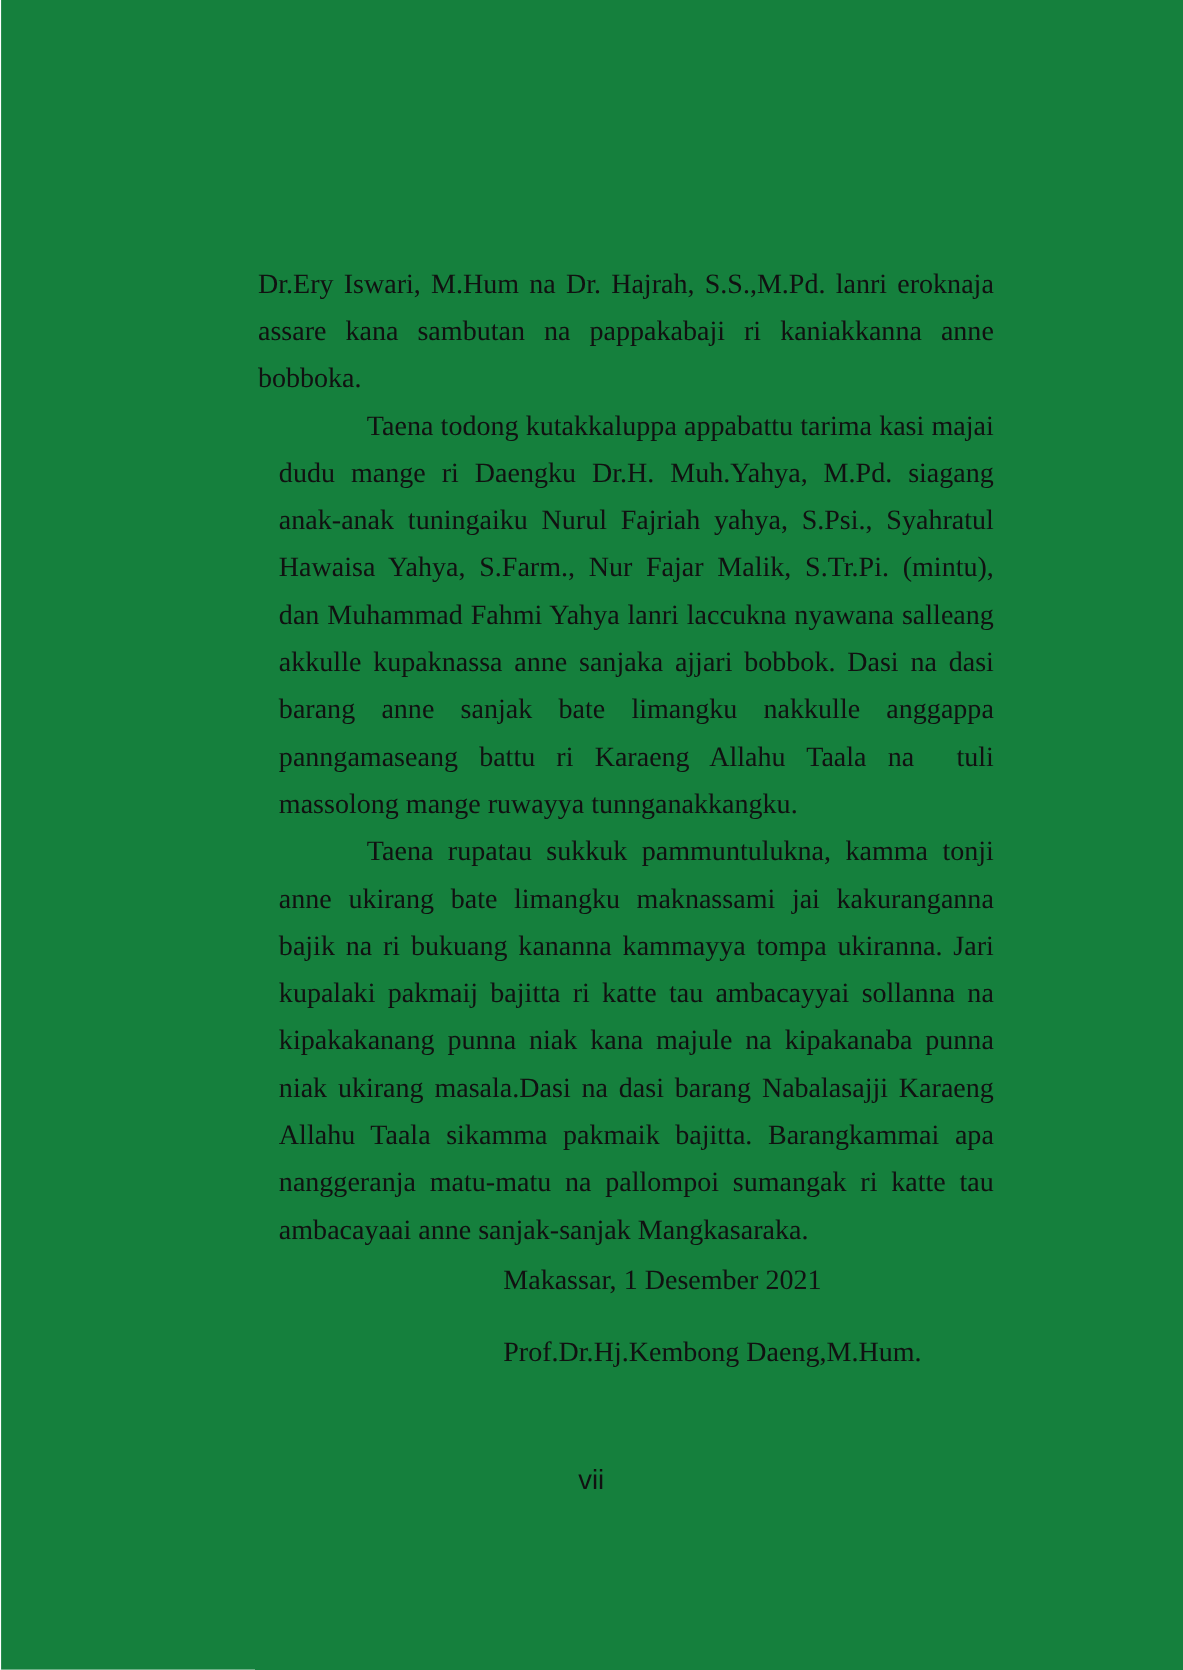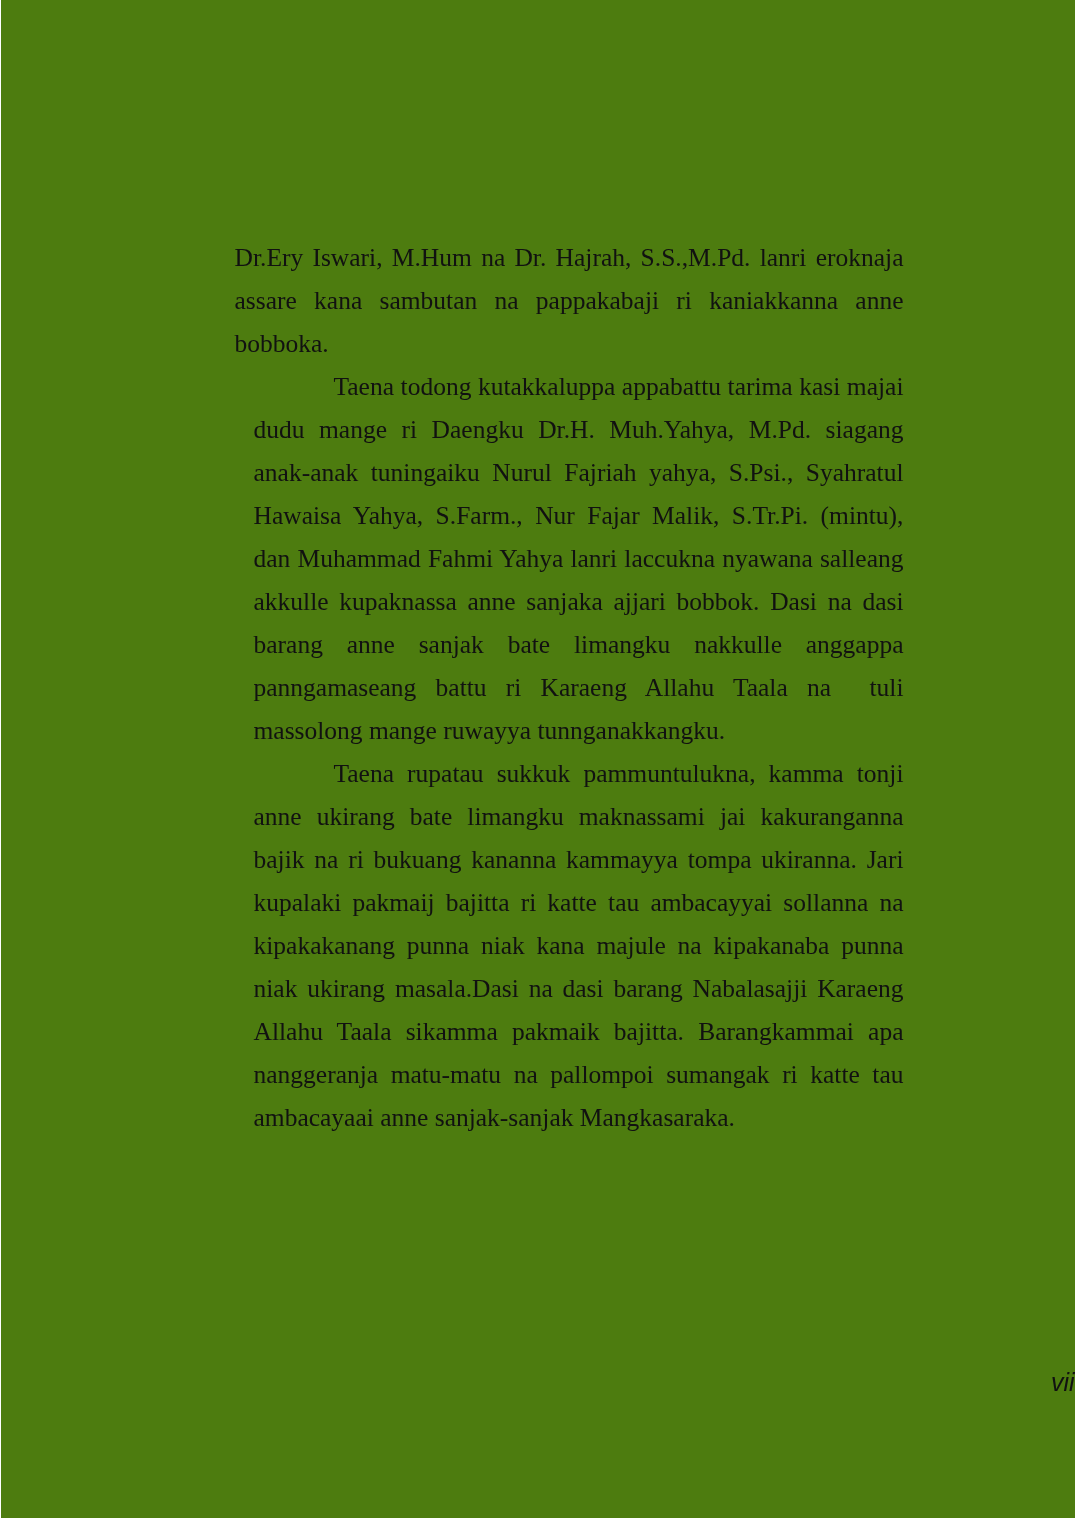--- a/index.html
+++ b/index.html
@@ -5,21 +5,21 @@
 <style>
   html, body {
     margin: 0;
     padding: 0;
     background: #ffffff;
   }
   .page {
     position: relative;
     width: 1074px;
     height: 1518px;
-    background: #4d7c0f;
+    background: #15803d;
     margin: 0 auto;
     overflow: hidden;
     font-family: "Liberation Serif", "DejaVu Serif", serif;
     color: #111111;
     box-sizing: border-box;
   }
   .text-block {
     position: absolute;
     left: 234px;
     top: 236px;
@@ -52,40 +52,43 @@
     text-align: left;
     white-space: pre-wrap;
   }
   .sig-line.name {
     margin-top: 22px;
   }
   .page-number {
     position: absolute;
     left: 0;
     right: 0;
-    top: 1366px;
-    text-align: right;
+    top: 1330px;
+    text-align: center;
     font-family: "Liberation Sans", "DejaVu Sans", sans-serif;
     font-size: 25px;
     line-height: 32px;
     color: #111111;
-    font-style: italic;
   }
 </style>
 </head>
 <body>
 
 <div class="page">
 
   <div class="text-block">
 
     <p class="para">Dr.Ery Iswari, M.Hum na Dr. Hajrah, S.S.,M.Pd. lanri eroknaja assare kana sambutan na pappakabaji ri kaniakkanna anne bobboka.</p>
 
     <p class="para indent">Taena todong kutakkaluppa appabattu tarima kasi majai dudu mange ri Daengku Dr.H. Muh.Yahya, M.Pd. siagang anak-anak tuningaiku Nurul Fajriah yahya, S.Psi., Syahratul Hawaisa Yahya, S.Farm., Nur Fajar Malik, S.Tr.Pi. (mintu), dan Muhammad Fahmi Yahya lanri laccukna nyawana salleang akkulle kupaknassa anne sanjaka ajjari bobbok. Dasi na dasi barang anne sanjak bate limangku nakkulle anggappa panngamaseang battu ri Karaeng Allahu Taala na  tuli massolong mange ruwayya tunnganakkangku.</p>
 
     <p class="para indent">Taena rupatau sukkuk pammuntulukna, kamma tonji anne ukirang bate limangku maknassami jai kakuranganna bajik na ri bukuang kananna kammayya tompa ukiranna. Jari kupalaki pakmaij bajitta ri katte tau ambacayyai sollanna na kipakakanang punna niak kana majule na kipakanaba punna niak ukirang masala.Dasi na dasi barang Nabalasajji Karaeng Allahu Taala sikamma pakmaik bajitta. Barangkammai apa nanggeranja matu-matu na pallompoi sumangak ri katte tau ambacayaai anne sanjak-sanjak Mangkasaraka.</p>
 
   </div>
 
+  <div class="signature">
+    <div class="sig-line">Makassar, 1 Desember 2021</div>
+    <div class="sig-line name">Prof.Dr.Hj.Kembong Daeng,M.Hum.</div>
+  </div>
 
   <div class="page-number">vii</div>
 
 </div>
 
 </body></html>

